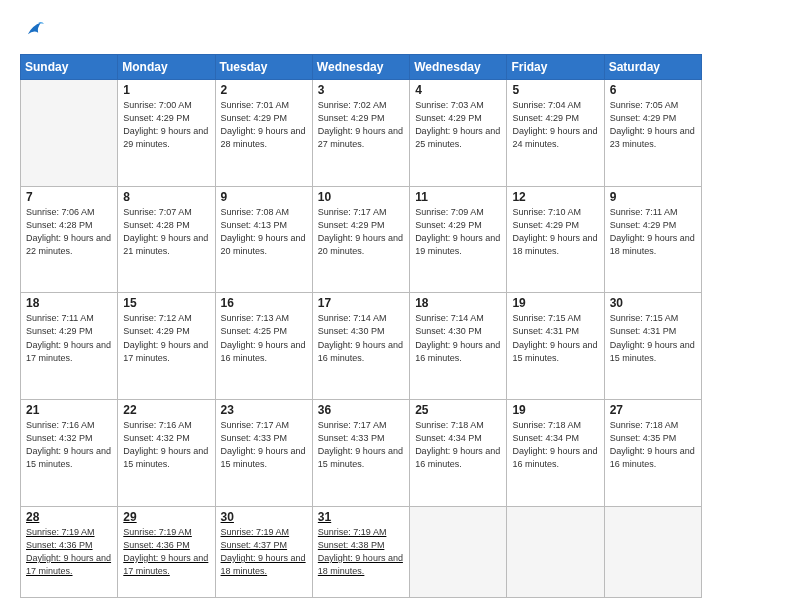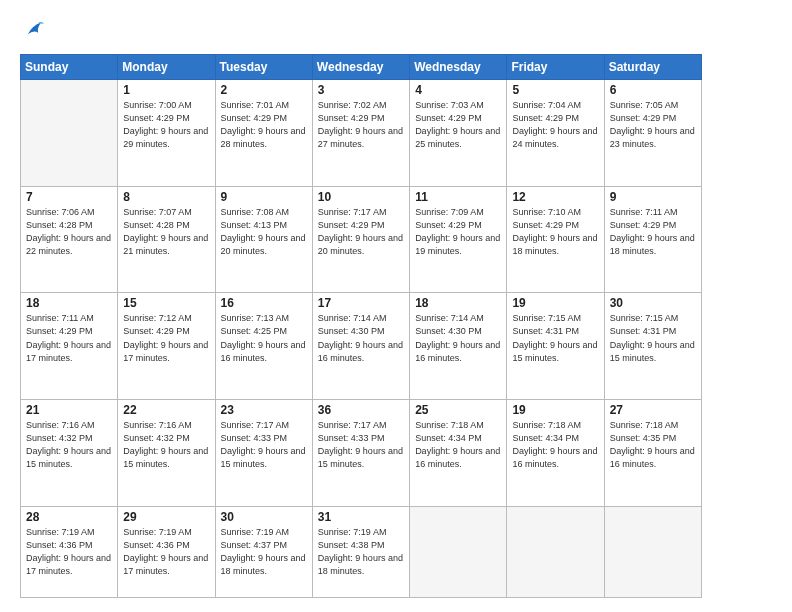--- a/index.html
+++ b/index.html
@@ -88,20 +88,21 @@
     .day-info {
       font-size: 9px;
       color: #333;
       line-height: 1.45;
     }
     tr.week-row td {
       height: 88px;
     }
     tr.last-row td {
       height: 72px;
+      text-decoration: underline;
     }
   </style>
 </head>
 <body>
 
 <div class="page">
   <div class="header">
     <div class="logo">
       <div>
         <svg class="logo-bird" viewBox="0 0 30 30" xmlns="http://www.w3.org/2000/svg">

